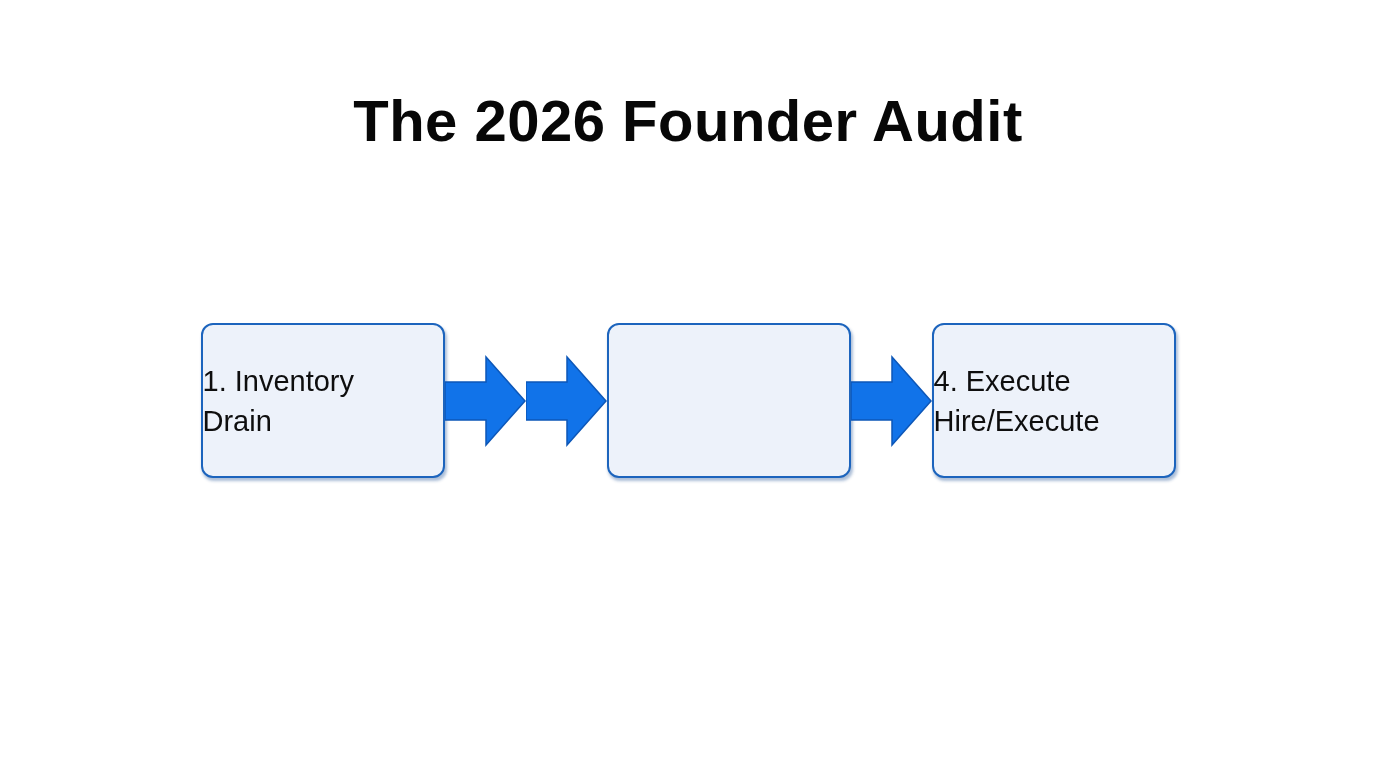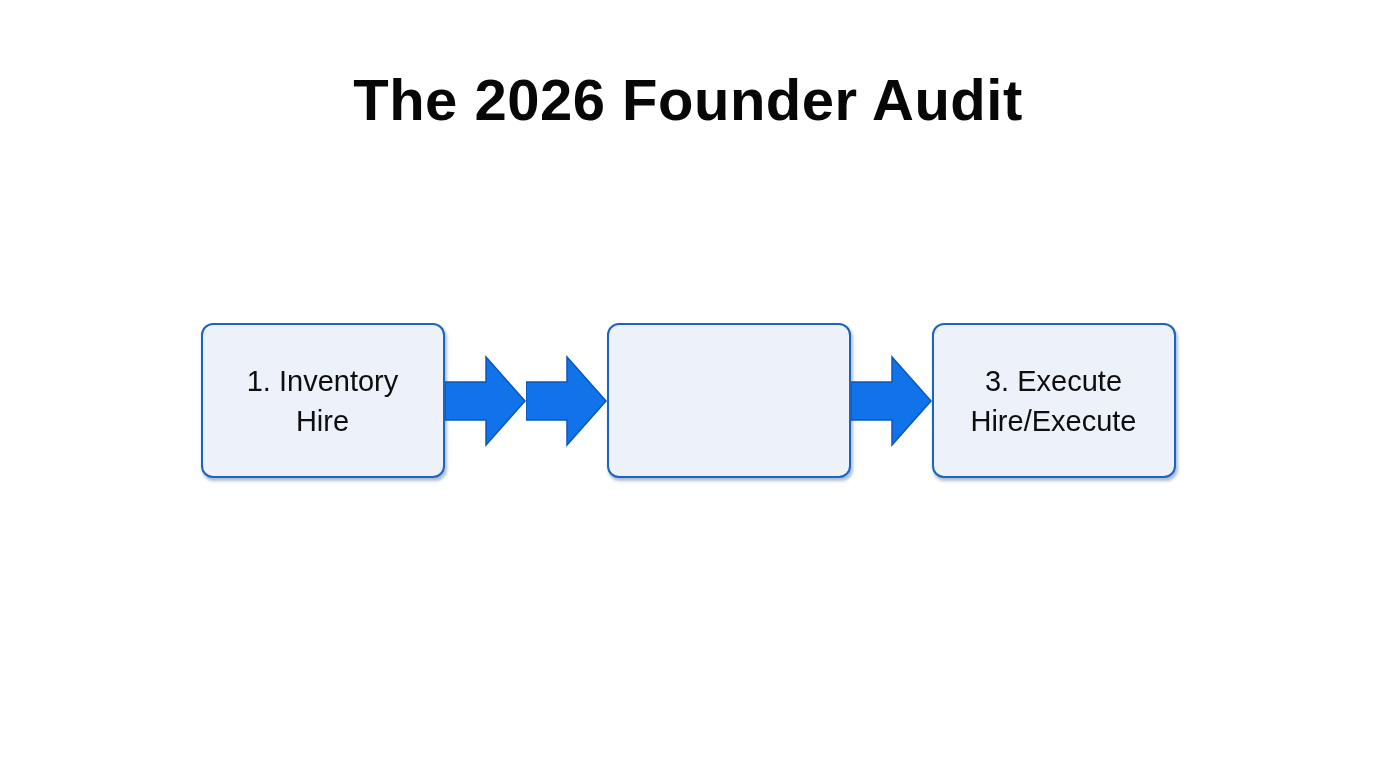--- a/index.html
+++ b/index.html
@@ -9,21 +9,21 @@
   body {
     width: 1376px;
     height: 768px;
     background: #ffffff;
     font-family: "Liberation Sans", sans-serif;
     position: relative;
     overflow: hidden;
   }
   .title {
     position: absolute;
-    top: 66px;
+    top: 87px;
     left: 0;
     width: 100%;
     text-align: center;
     font-size: 58px;
     font-weight: 700;
     color: #070707;
     letter-spacing: 0.5px;
   }
   .flow {
     position: absolute;
@@ -37,21 +37,21 @@
   .step {
     box-sizing: border-box;
     width: 244px;
     height: 155px;
     background: #edf2fa;
     border: 2.5px solid #1c64bd;
     border-radius: 12px;
     display: flex;
     flex-direction: column;
     justify-content: center;
-    align-items: center;
+    align-items: flex-start;
     text-align: center;
     font-size: 29px;
     line-height: 40px;
     color: #0e0e0e;
     box-shadow: 1.5px 3px 3px rgba(18, 70, 140, 0.35);
     flex: 0 0 auto;
   }
   .step span {
     display: block;
     white-space: nowrap;
@@ -69,37 +69,37 @@
 </style>
 </head>
 <body>
 
 <div class="title">The 2026 Founder Audit</div>
 
 <div class="flow">
 
   <div class="step">
     <span>1. Inventory</span>
-    <span>Hire</span>
+    <span>Drain</span>
   </div>
 
   <svg class="arrow" viewBox="0 0 81 92" xmlns="http://www.w3.org/2000/svg">
     <polygon fill="#1173e9" points="0,27 41,27 41,2 80,46 41,90 41,65 0,65"></polygon>
   </svg>
 
 
   <svg class="arrow" viewBox="0 0 81 92" xmlns="http://www.w3.org/2000/svg">
     <polygon fill="#1173e9" points="0,27 41,27 41,2 80,46 41,90 41,65 0,65"></polygon>
   </svg>
 
   <div class="step">
   </div>
 
   <svg class="arrow" viewBox="0 0 81 92" xmlns="http://www.w3.org/2000/svg">
     <polygon fill="#1173e9" points="0,27 41,27 41,2 80,46 41,90 41,65 0,65"></polygon>
   </svg>
 
   <div class="step">
-    <span>3. Execute</span>
+    <span>4. Execute</span>
     <span>Hire/Execute</span>
   </div>
 
 </div>
 
 </body></html>

